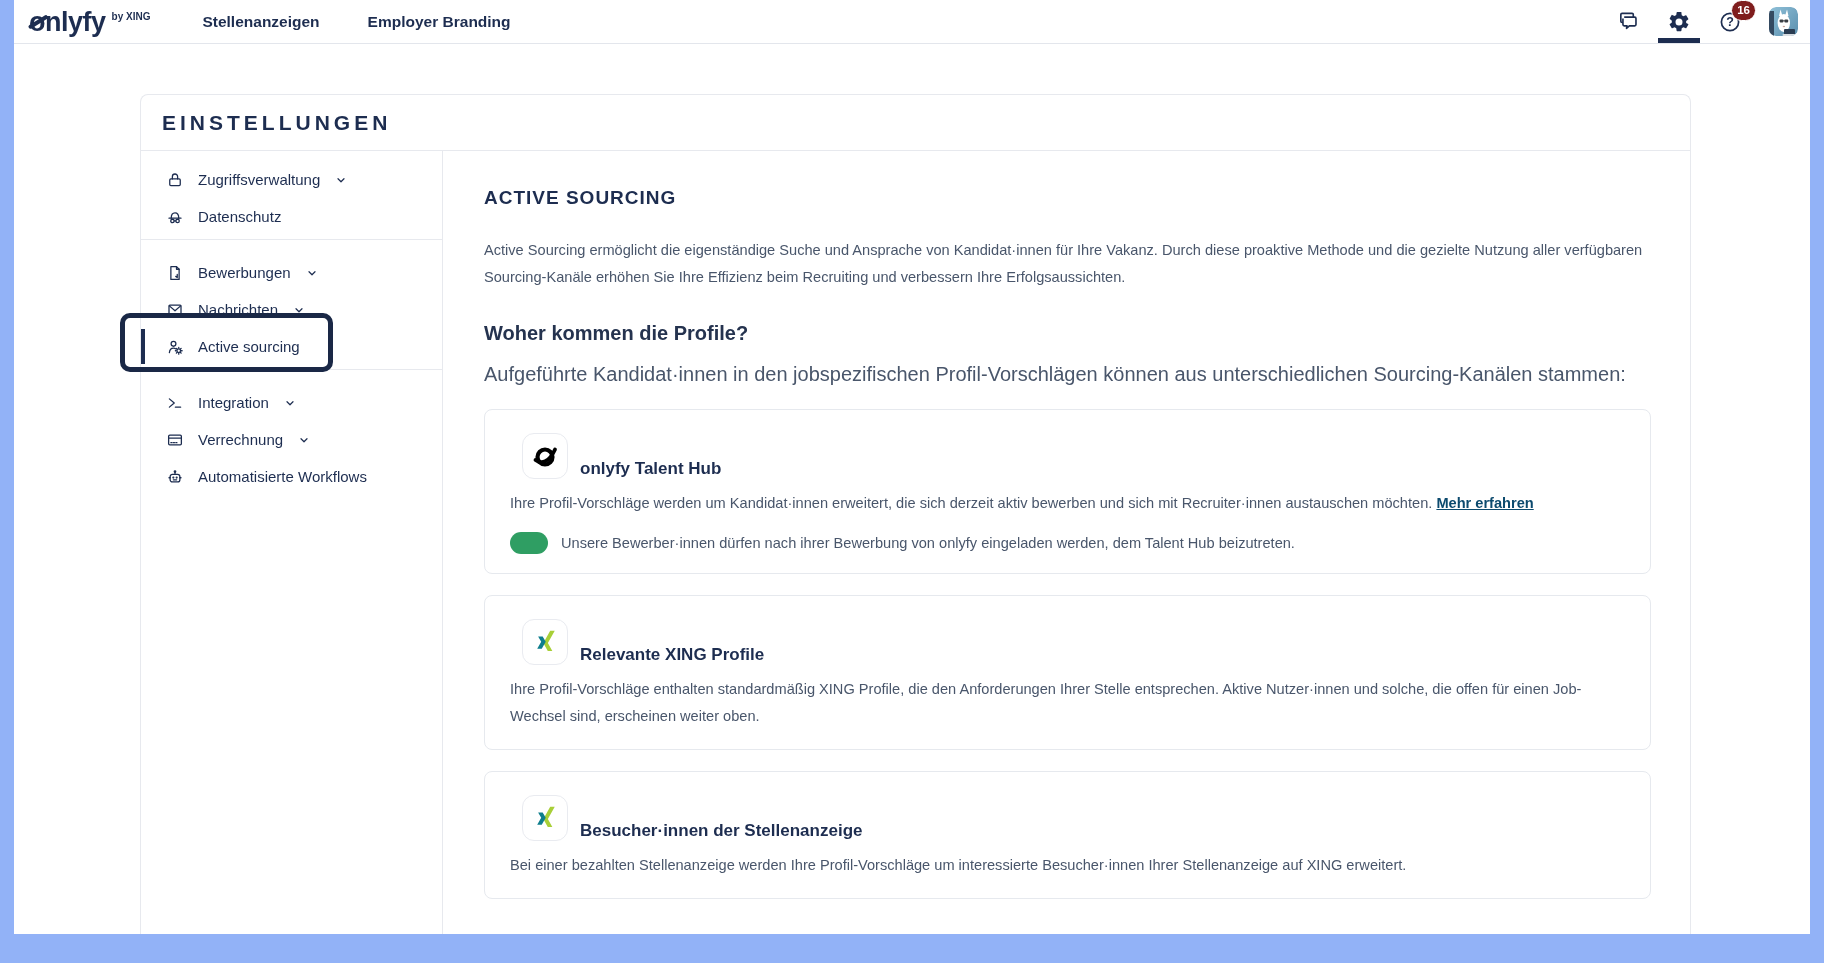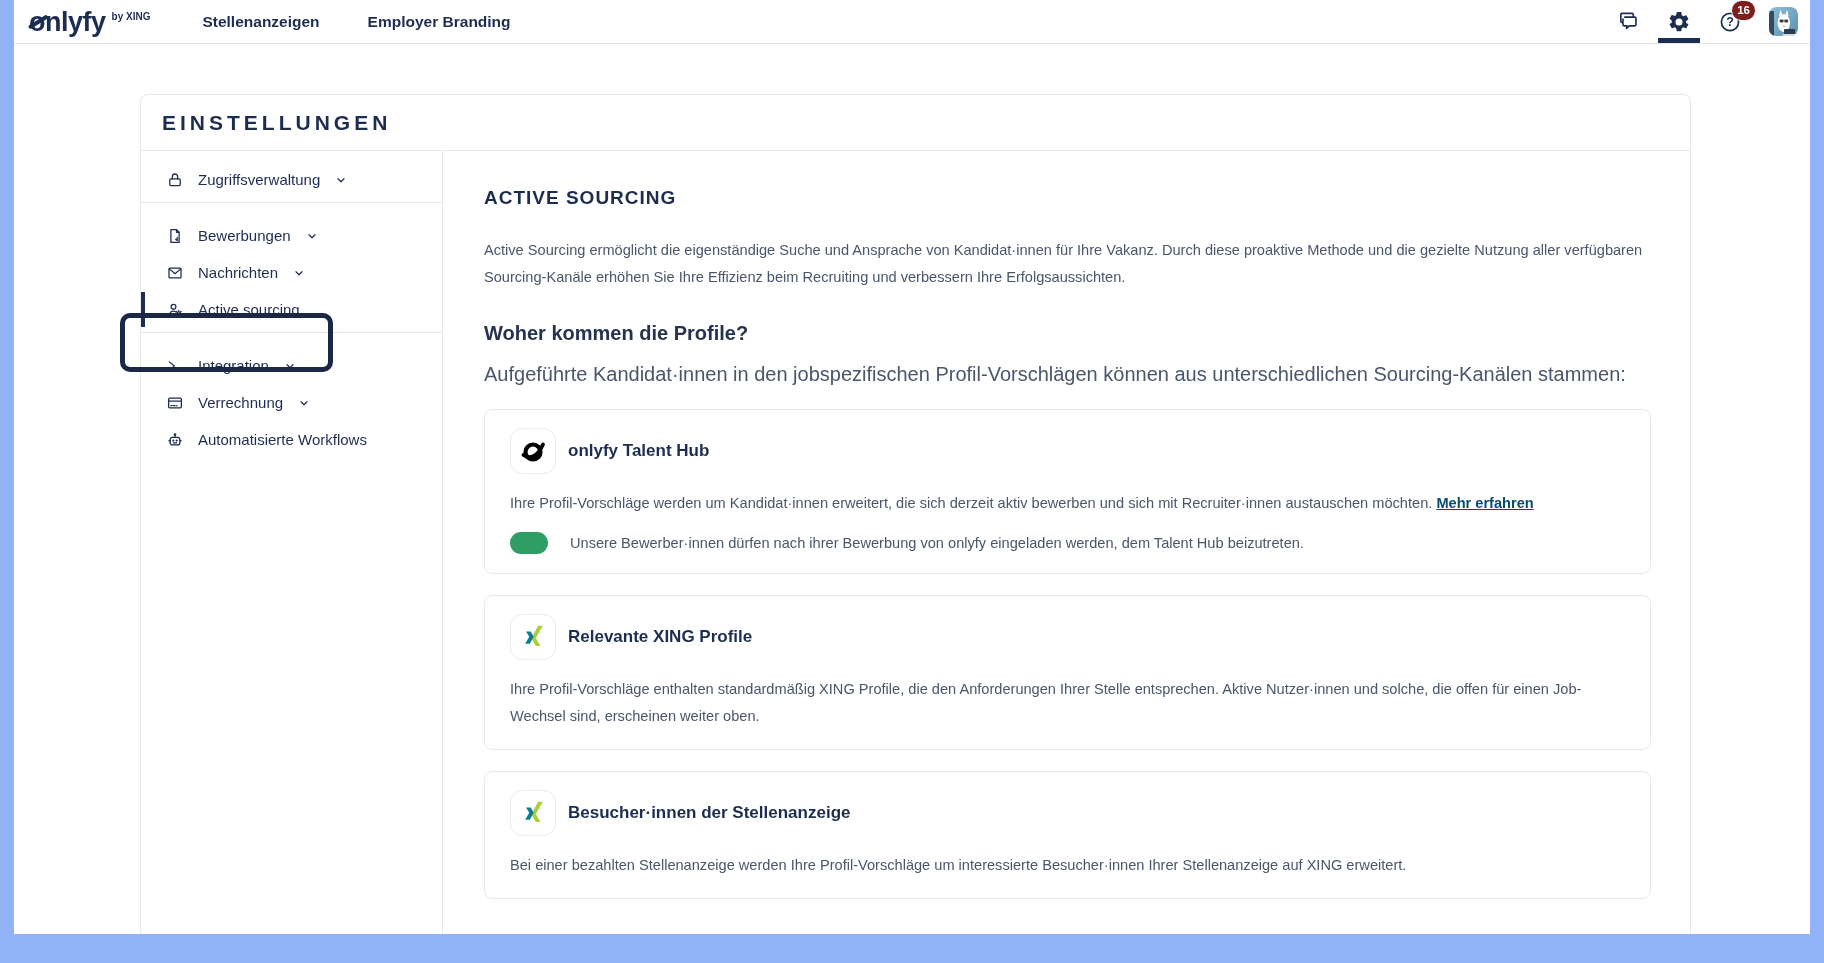--- a/index.html
+++ b/index.html
@@ -78,29 +78,29 @@
   .content { flex:1; padding:36px 39px 0 41px; overflow:hidden; }
   .content-heading { font-size:19px; font-weight:800; letter-spacing:1px; color:#1d2d50; margin:0; }
   .intro { margin:28px 0 0; font-size:14.6px; line-height:27px; color:#49566b; }
   .sub-heading { margin:31px 0 6px; font-size:20px; font-weight:700; color:#25334f; }
   .sub-intro { margin:16px 0 0; font-size:20px; line-height:27px; color:#49566b; }
 
   .card {
     margin-top:21px; border:1px solid #e6e9ee; border-radius:8px;
     padding:13px 25px 19px; background:#fff;
   }
-  .card-head { display:flex; align-items:center; gap:12px; height:56px; }
+  .card-head { display:flex; align-items:flex-end; gap:12px; height:56px;margin-left:12px; }
   .tile {
     width:46px; height:46px; border:1px solid #e9ebf0; border-radius:12px;
     display:flex; align-items:center; justify-content:center; background:#fff;
   }
   .card-title { font-size:17px; font-weight:700; color:#1d2d50; }
   .card-body { margin-top:11px; font-size:14.6px; line-height:27px; color:#49566b; }
   .learn-more { color:#0c4a6e; font-weight:700; text-decoration:underline; cursor:pointer; }
-  .toggle-row { margin-top:15px; display:flex; align-items:center; gap:22px; }
+  .toggle-row { margin-top:15px; display:flex; align-items:center; gap:13px; }
   .toggle { width:38px; height:22px; border-radius:11px; background:#2f9e63; flex-shrink:0; cursor:pointer; }
   .toggle-label { font-size:14.6px; color:#49566b; }
 </style>
 </head>
 <body>
 
 <div class="frame">
   <div class="app">
 
     <div class="header">
@@ -166,20 +166,30 @@
             <svg width="18" height="18" viewBox="0 0 24 24" fill="none" stroke="#1d2d50" stroke-width="1.7" stroke-linecap="round" stroke-linejoin="round">
               <rect x="5" y="10.5" width="14" height="9" rx="1.5"></rect>
               <path d="M8.5 10.5V7.5a3.5 3.5 0 0 1 7 0v3"></path>
             </svg>
             <span>Zugriffsverwaltung</span>
             <svg class="chevron" width="12" height="12" viewBox="0 0 24 24" fill="none" stroke="#1d2d50" stroke-width="2.4" stroke-linecap="round" stroke-linejoin="round">
                 <path d="M6 9.5l6 6 6-6"></path>
               </svg>
           </div>
 
+          <div class="side-item">
+            <svg width="18" height="18" viewBox="0 0 24 24" fill="none" stroke="#1d2d50" stroke-width="1.7" stroke-linecap="round" stroke-linejoin="round">
+              <path d="M4 13.5h16"></path>
+              <path d="M7 13.5c0-4.5 1.6-7 5-7s5 2.5 5 7"></path>
+              <circle cx="8.6" cy="17.3" r="2.3"></circle>
+              <circle cx="15.4" cy="17.3" r="2.3"></circle>
+              <path d="M10.9 17.3h2.2"></path>
+            </svg>
+            <span>Datenschutz</span>
+          </div>
 
           <div class="side-divider"></div>
 
           <div class="side-item">
             <svg width="18" height="18" viewBox="0 0 24 24" fill="none" stroke="#1d2d50" stroke-width="1.7" stroke-linecap="round" stroke-linejoin="round">
               <path d="M6.5 3.5h7.5l3.5 3.5v13.5h-11z"></path>
               <path d="M14 3.5V7h3.5"></path>
               <path d="M13 16.5l2 1.5v-4"></path>
             </svg>
             <span>Bewerbungen</span>

